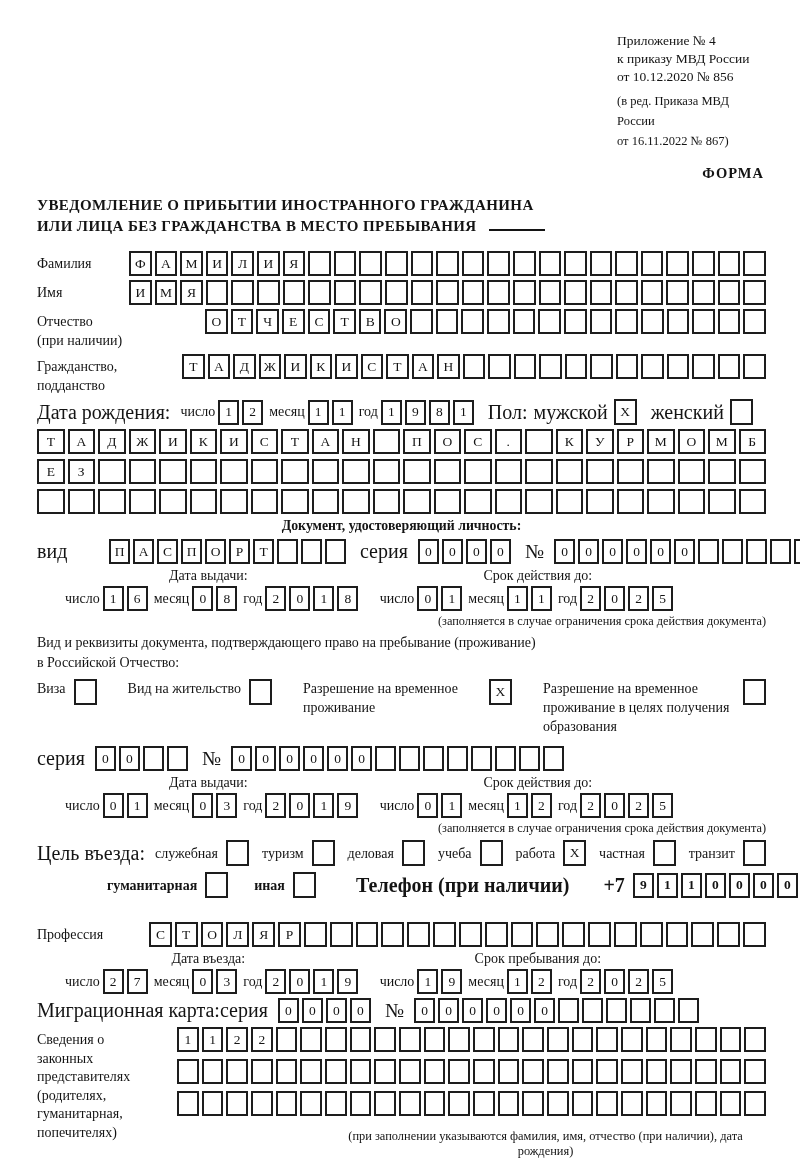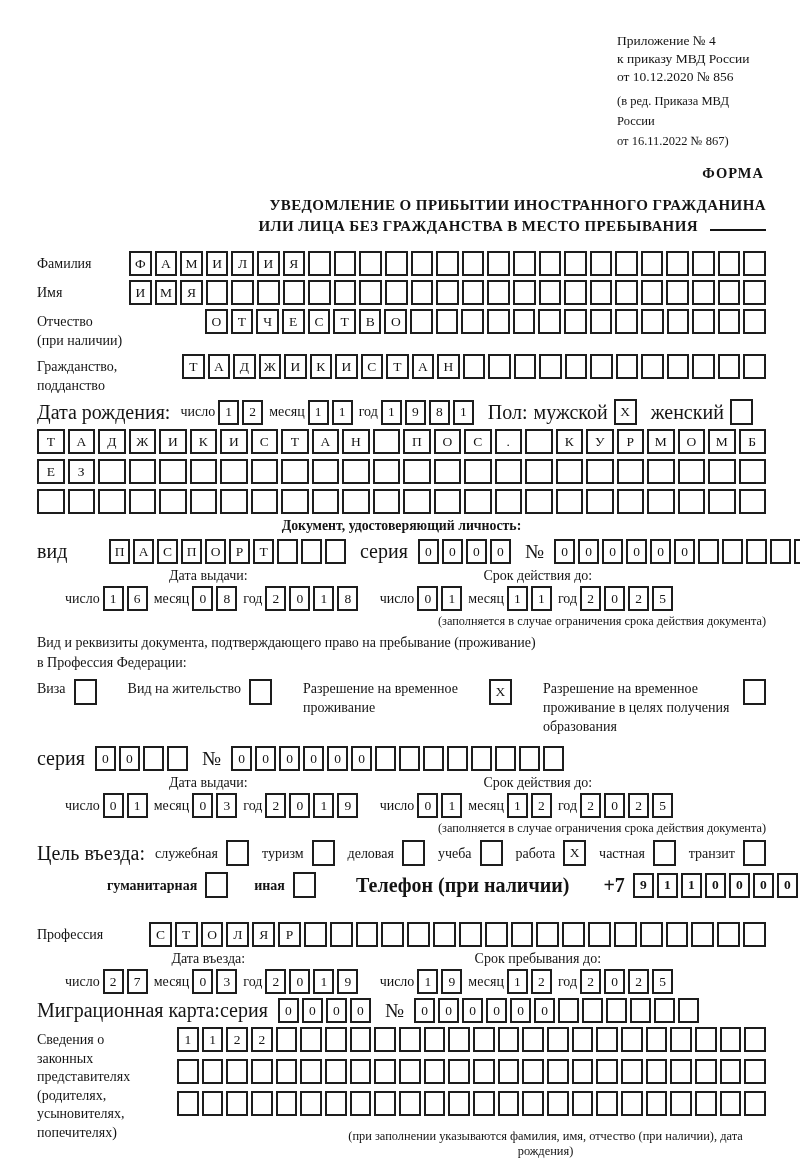--- a/index.html
+++ b/index.html
@@ -9,21 +9,21 @@
     color:#141414;
   }
   .page{box-sizing:border-box;width:800px;height:1163px;padding:32px 34px 0 37px;}
 
   
   .appendix{margin-left:580px;font-size:13.5px;line-height:18px;}
   .appendix .edition{font-size:12.5px;line-height:20px;}
   .appendix .edition.first{margin-top:5px;}
   .forma{margin-top:14px;text-align:right;font-weight:bold;font-size:14.5px;letter-spacing:1px;padding-right:2px;}
 
-  .title{margin-top:13px;text-align:right;font-weight:bold;font-size:15px;line-height:21px;letter-spacing:.4px;}
+  .title{margin-top:13px;text-align:left;font-weight:bold;font-size:15px;line-height:21px;letter-spacing:.4px;}
   .title-underline{display:inline-block;width:56px;border-bottom:2px solid #141414;margin-left:12px;vertical-align:baseline;}
 
   .section-heading{margin-top:22px;font-weight:bold;font-size:13.6px;letter-spacing:1.1px;white-space:nowrap;margin-left:28px;}
 
   .fields{margin-top:14px;}
 
   
   .cells{display:flex;gap:3px;}
   .cells .cell{
     box-sizing:border-box;height:25px;border:2px solid #1d1d1d;background:#fff;
@@ -436,21 +436,21 @@
                 <div class="cell">2</div>
                 <div class="cell">5</div>
               </div>
             </div>
         </div>
       </div>
       <div class="date-note">(заполняется в случае ограничения срока действия документа)</div>
     </div>
 
     <div class="intro-line">Вид и реквизиты документа, подтверждающего право на пребывание (проживание)</div>
-    <div class="intro-line">в Профессия Федерации:</div>
+    <div class="intro-line">в Российской Отчество:</div>
 
     <div class="options residence-options">
         <div class="option">
           <span class="option-label">Виза</span>
           <div class="box"></div>
         </div>
         <div class="option">
           <span class="option-label">Вид на жительство</span>
           <div class="box"></div>
         </div>
@@ -706,21 +706,21 @@
           <div class="cell"></div>
         </div>
     </div>
 
     <div class="block-row" style="margin-top:4px;">
       <div class="flabel w140 label-lines">
         <div>Сведения о</div>
         <div>законных</div>
         <div>представителях</div>
         <div>(родителях,</div>
-        <div>усыновителях,</div>
+        <div>гуманитарная,</div>
         <div>попечителях)</div>
       </div>
       <div class="rows-col rep-rows">
         <div class="cells flexfill">
             <div class="cell">1</div>
             <div class="cell">1</div>
             <div class="cell">2</div>
             <div class="cell">2</div>
             <div class="cell"></div>
             <div class="cell"></div>

